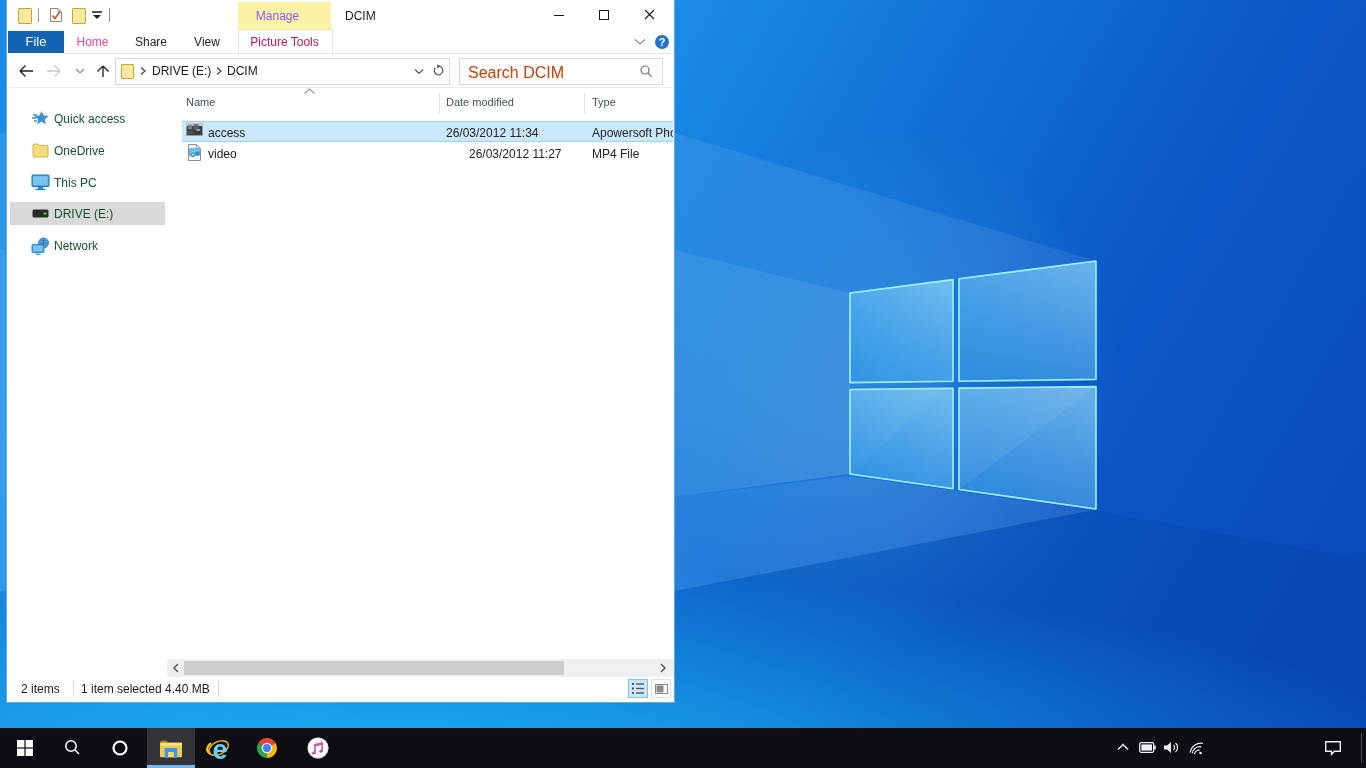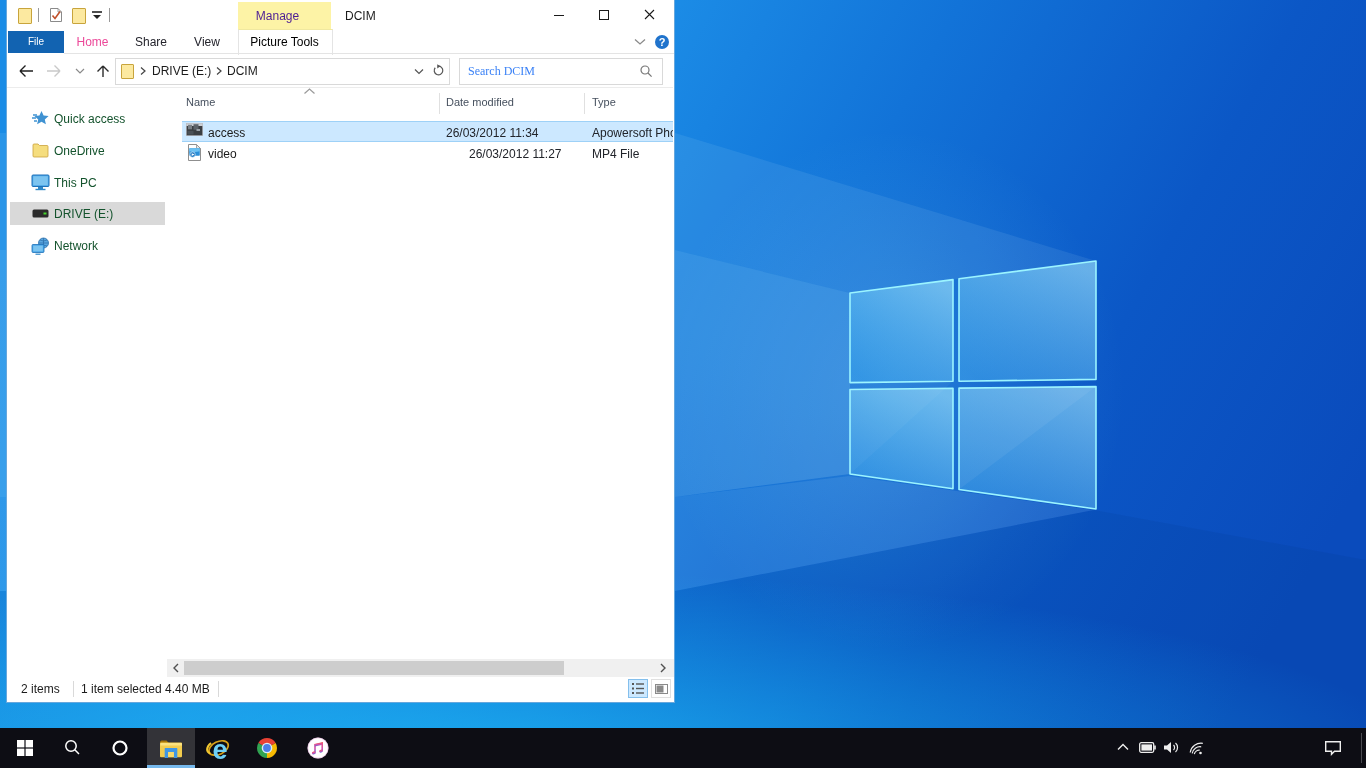--- a/index.html
+++ b/index.html
@@ -71,36 +71,36 @@
     <path d="M3.5 8.5 L6 11.5 L11 4.5" stroke="#c0502a" stroke-width="1.6" fill="none"></path>
   </svg>
 <div class="abs" style="left:72px;top:8px;width:12px;height:14px;background:#fce9a0;border:1px solid #c8a43c;border-radius:1px;"></div>
 <svg class="abs" style="left:91px;top:11px;" width="12" height="9" viewBox="0 0 12 9">
     <path d="M1 1 H11" stroke="#222" stroke-width="1.6"></path>
     <path d="M2 4 L6 8 L10 4 Z" fill="#222"></path>
   </svg>
 <div class="abs" style="left:109px;top:8px;width:1px;height:14px;background:#999;"></div>
 
 <div class="abs" style="left:238px;top:2px;width:93px;height:27px;background:#fdf3a6;"></div>
-<div class="abs t12" style="left:238px;top:9px;width:79px;text-align:center;color:#4c1d95;">Manage</div>
+<div class="abs t12" style="left:238px;top:9px;width:79px;text-align:center;color:#8b5cf6;">Manage</div>
 <div class="abs t12" style="left:345px;top:9px;">DCIM</div>
 
 <svg class="abs" style="left:549px;top:6px;" width="110" height="18" viewBox="0 0 110 18">
   <path d="M5 9.5 H15" stroke="#1a1a1a" stroke-width="1"></path>
   <rect x="50.5" y="4.5" width="9" height="9" fill="none" stroke="#1a1a1a" stroke-width="1"></rect>
   <path d="M96 4 L105 13 M105 4 L96 13" stroke="#1a1a1a" stroke-width="1.1"></path>
 </svg>
 
 <div class="abs" style="left:8px;top:31px;width:56px;height:22px;background:#1263b1;"></div>
-<div class="abs" style="left:8px;top:31px;width:56px;height:22px;line-height:22px;text-align:center;font-size:10px;color:#fff;">File</div>
+<div class="abs" style="left:8px;top:31px;width:56px;height:22px;line-height:22px;text-align:center;font-size:13px;color:#fff;">File</div>
 <div class="abs t12" style="left:64px;top:31px;width:57px;height:22px;line-height:22px;text-align:center;color:#ec4899;">Home</div>
 <div class="abs t12" style="left:121px;top:31px;width:60px;height:22px;line-height:22px;text-align:center;color:#24242c;">Share</div>
 <div class="abs t12" style="left:181px;top:31px;width:52px;height:22px;line-height:22px;text-align:center;color:#24242c;">View</div>
 <div class="abs" style="left:238px;top:29px;width:93px;height:25px;background:#fff;border:1px solid #e4e4e4;border-top:1px solid #f0e8a0;border-bottom:none;"></div>
-<div class="abs t12" style="left:238px;top:31px;width:93px;height:22px;line-height:22px;text-align:center;color:#000000;">Picture Tools</div>
+<div class="abs t12" style="left:238px;top:31px;width:93px;height:22px;line-height:22px;text-align:center;color:#be185d;">Picture Tools</div>
 <div class="abs" style="left:64px;top:53px;width:610px;height:1px;background:#e4e4e4;"></div>
 <svg class="abs" style="left:633px;top:38px;" width="14" height="8" viewBox="0 0 14 8">
     <path d="M2 1.5 L7 6 L12 1.5" stroke="#8a8a8a" stroke-width="1.3" fill="none"></path>
   </svg>
 <div class="abs" style="left:655px;top:35px;width:14px;height:14px;border-radius:50%;background:#2073cc;color:#fff;font-size:11px;font-weight:bold;text-align:center;line-height:14px;font-family:'Liberation Sans';">?</div>
 
 <svg class="abs" style="left:16px;top:62px;" width="96" height="18" viewBox="0 0 96 18">
   <path d="M4 9 H17 M4 9 L9.5 3.5 M4 9 L9.5 14.5" stroke="#1f1f1f" stroke-width="1.4" fill="none"></path>
   <path d="M31 9 H44 M44 9 L38.5 3.5 M44 9 L38.5 14.5" stroke="#c9c9c9" stroke-width="1.4" fill="none"></path>
   <path d="M60 7 L64 11 L68 7" stroke="#8a8a8a" stroke-width="1.2" fill="none"></path>
@@ -118,21 +118,21 @@
   </svg>
 <div class="abs t12" style="left:227px;top:64px;">DCIM</div>
 <svg class="abs" style="left:413px;top:68px;" width="12" height="8" viewBox="0 0 12 8">
     <path d="M2 1.5 L6 5.5 L10 1.5" stroke="#555" stroke-width="1.2" fill="none"></path>
   </svg>
 <svg class="abs" style="left:432px;top:64px;" width="13" height="13" viewBox="0 0 13 13">
   <path d="M5.75 2.27 A4.3 4.3 0 1 1 3.21 3.74" stroke="#555" stroke-width="1.2" fill="none"></path>
   <path d="M5.25 0.2 L5.25 4.4 L8.4 2.3 Z" fill="#555"></path>
 </svg>
 <div class="abs" style="left:459px;top:58px;width:202px;height:25px;border:1px solid #d9d9d9;background:#fff;"></div>
-<div class="abs" style="left:468px;top:64px;font-size:12px;color:#3b82f6;font-family:Liberation Serif, serif;">Search DCIM</div>
+<div class="abs" style="left:468px;top:64px;font-size:16px;color:#c2410c;">Search DCIM</div>
 <svg class="abs" style="left:639px;top:64px;" width="14" height="14" viewBox="0 0 14 14">
   <circle cx="6" cy="6" r="4" stroke="#777" stroke-width="1.2" fill="none"></circle>
   <path d="M9 9 L12.6 12.6" stroke="#777" stroke-width="1.2"></path>
 </svg>
 <div class="abs" style="left:7px;top:87px;width:666px;height:1px;background:#ececec;"></div>
 
 <svg class="abs" style="left:32px;top:110px;" width="18" height="16" viewBox="0 0 18 16">
   <path d="M9.5 1 L11.6 5.6 L16.6 6.1 L12.8 9.4 L13.9 14.3 L9.5 11.7 L5.1 14.3 L6.2 9.4 L2.4 6.1 L7.4 5.6 Z" fill="#3f92d2"></path>
   <path d="M1 5 H5 M0 8 H4 M2 11 H5" stroke="#3f92d2" stroke-width="1.4"></path>
 </svg>

